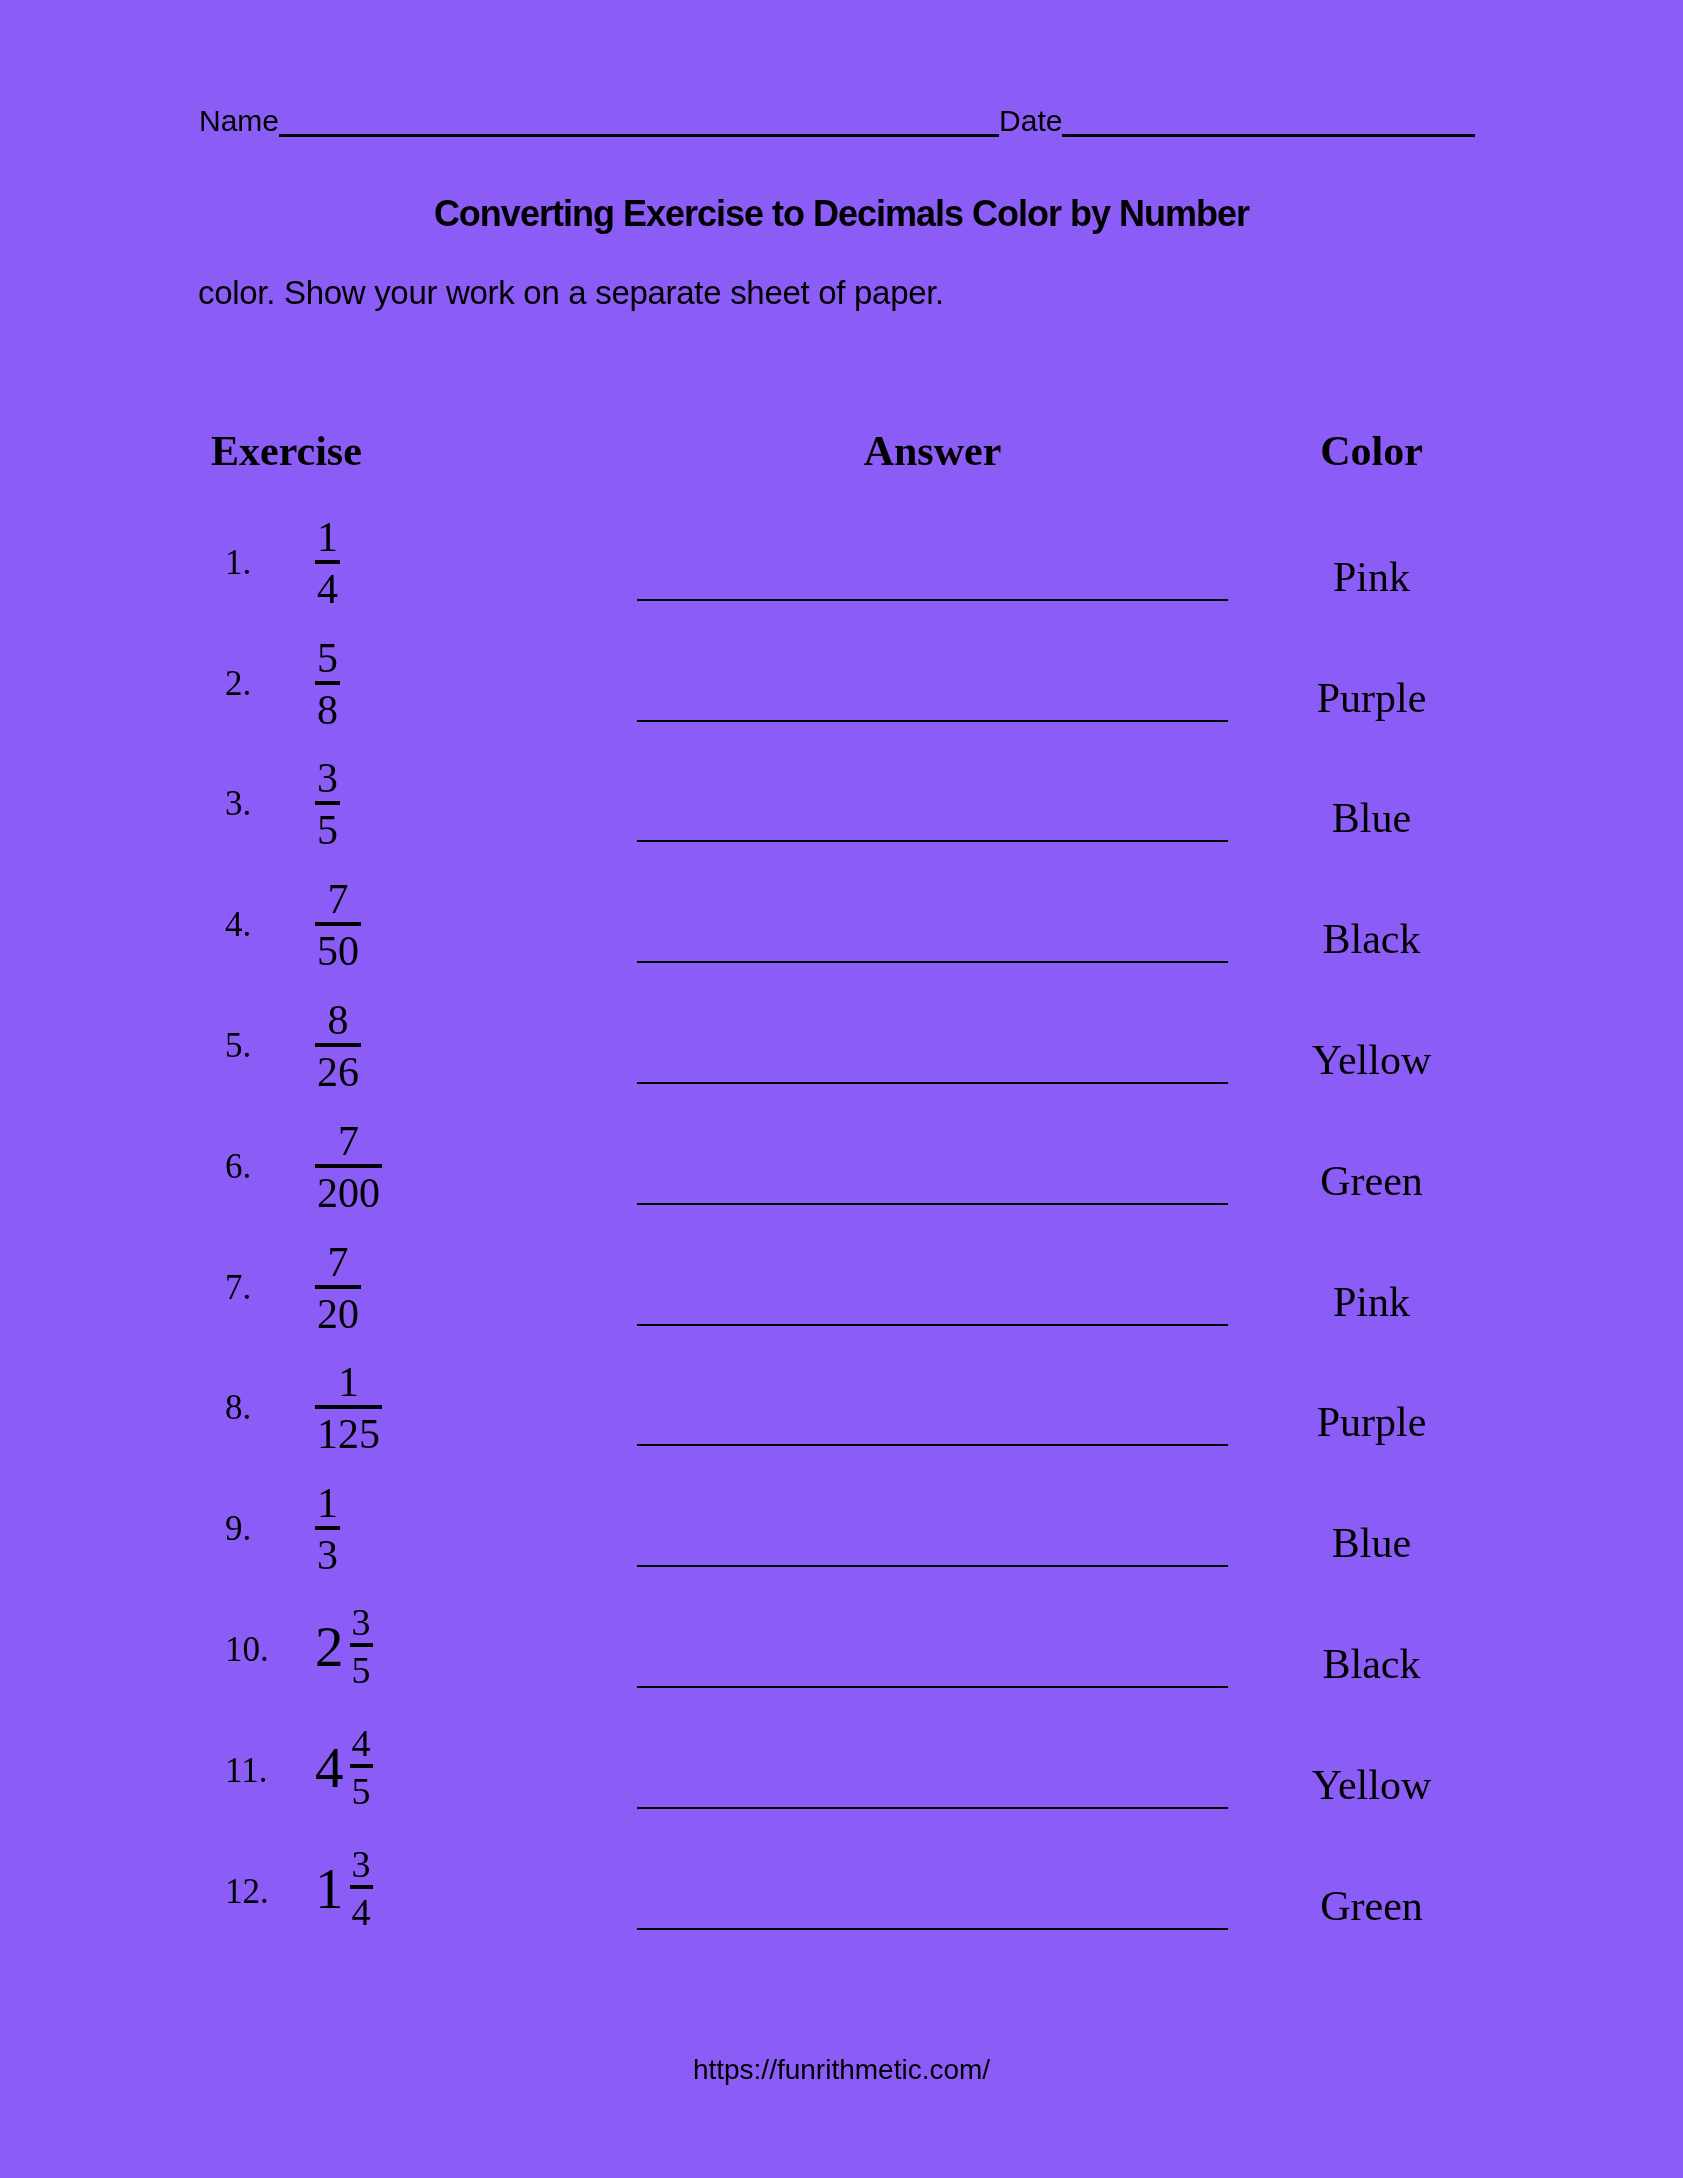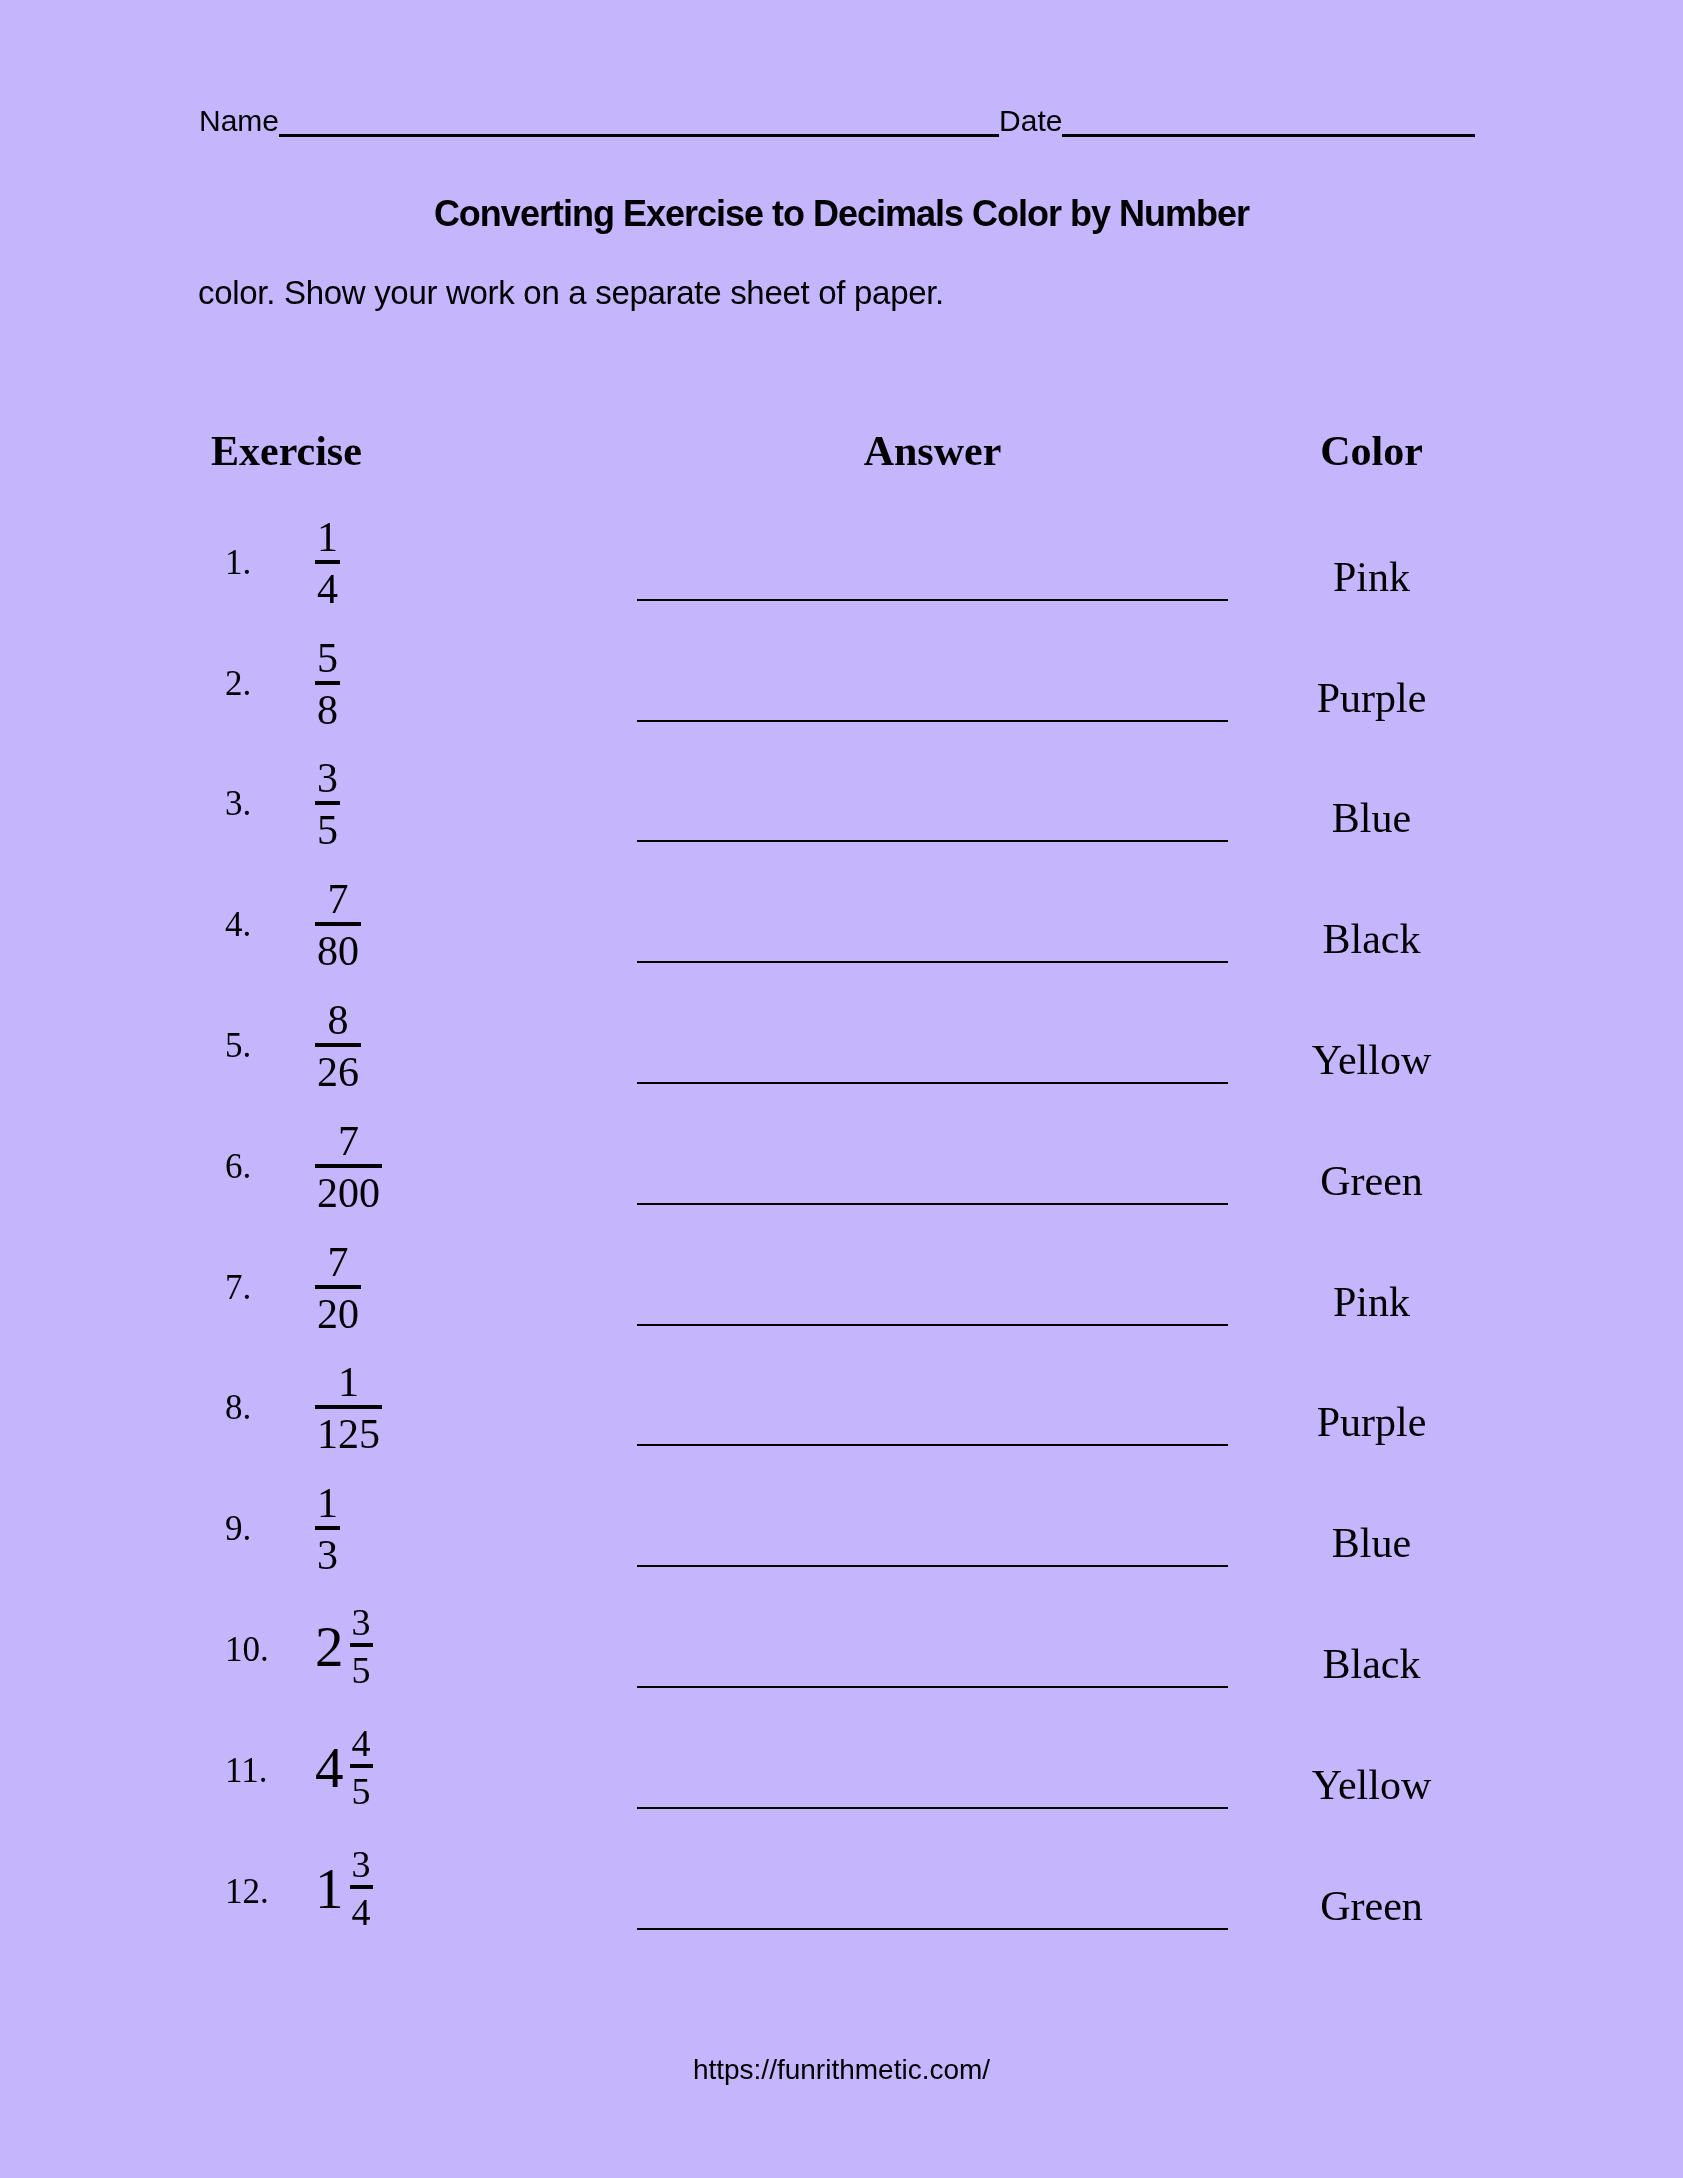--- a/index.html
+++ b/index.html
@@ -1,16 +1,16 @@
 <!DOCTYPE html>
 <html><head>
 <meta charset="utf-8">
 <style>
   html,body{margin:0;padding:0;background:#ffffff;}
-  .page{position:relative;width:1683px;height:2178px;background:#c4b5fd;color:#000;
+  .page{position:relative;width:1683px;height:2178px;background:#8b5cf6;color:#000;
         font-family:"Liberation Serif",serif;overflow:hidden;}
 
   
   .name-date{position:absolute;top:99px;left:199px;width:1276px;height:40px;
              display:flex;align-items:flex-end;}
   .nd-label{font-family:"Liberation Sans",sans-serif;font-size:30px;line-height:36px;}
   .nd-line{border-bottom:3px solid #000;height:2px;margin-bottom:2px;}
   .line-name{width:720px;}
   .line-date{flex:1;}
 
@@ -114,21 +114,21 @@
     <span class="answer-line"></span>
     <span class="color-word">Blue</span>
   </div>
 
   <div class="row" style="top:867px">
     <span class="ex-num">4.</span>
     <span class="frac-wrap">
       <span class="frac">
         <span class="fr-n">7</span>
         <span class="fr-bar"></span>
-        <span class="fr-d">80</span>
+        <span class="fr-d">50</span>
       </span>
     </span>
     <span class="answer-line"></span>
     <span class="color-word">Black</span>
   </div>
 
   <div class="row" style="top:988px">
     <span class="ex-num">5.</span>
     <span class="frac-wrap">
       <span class="frac">

